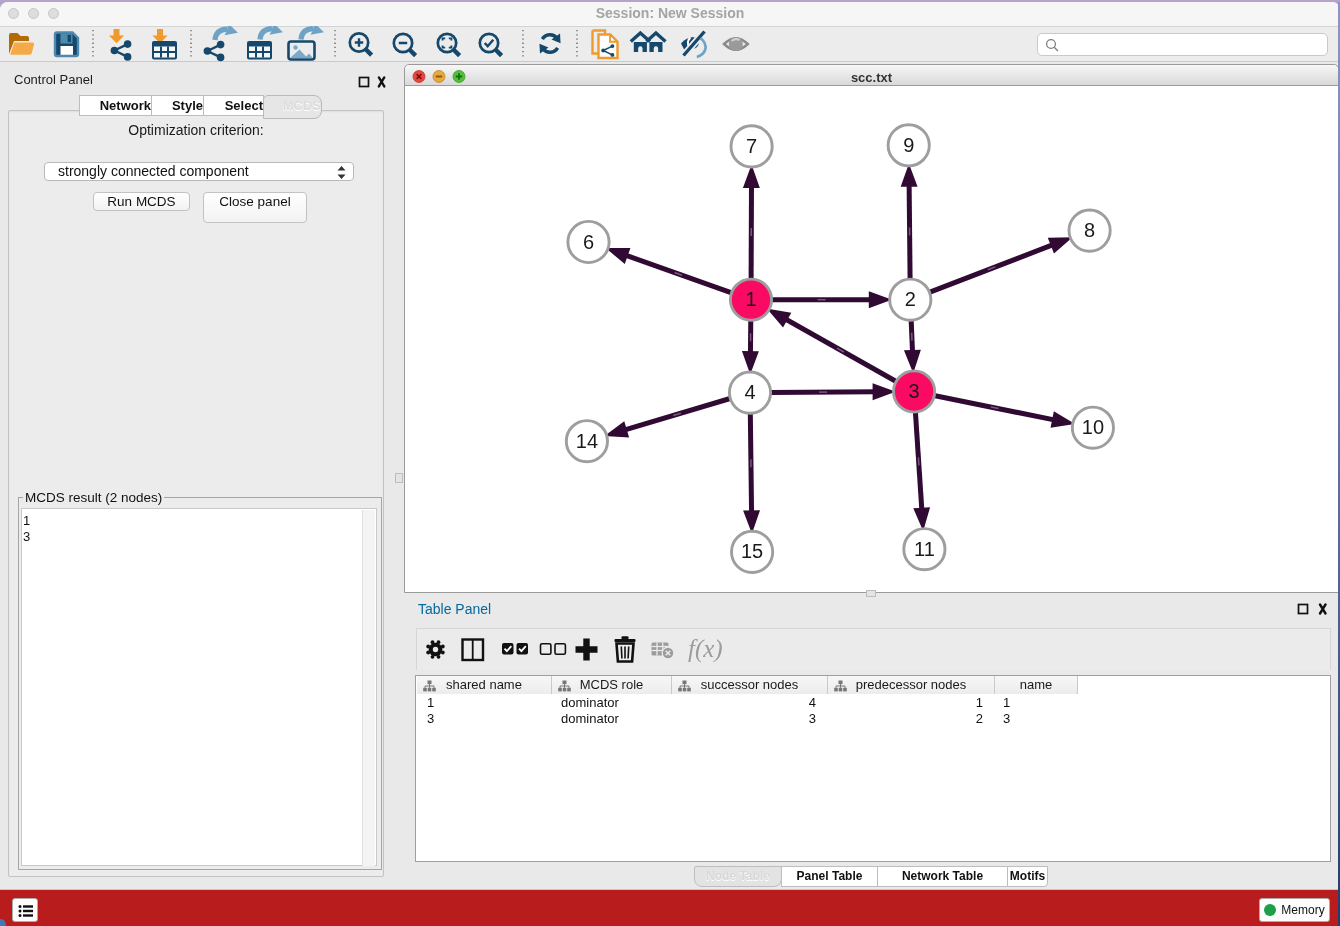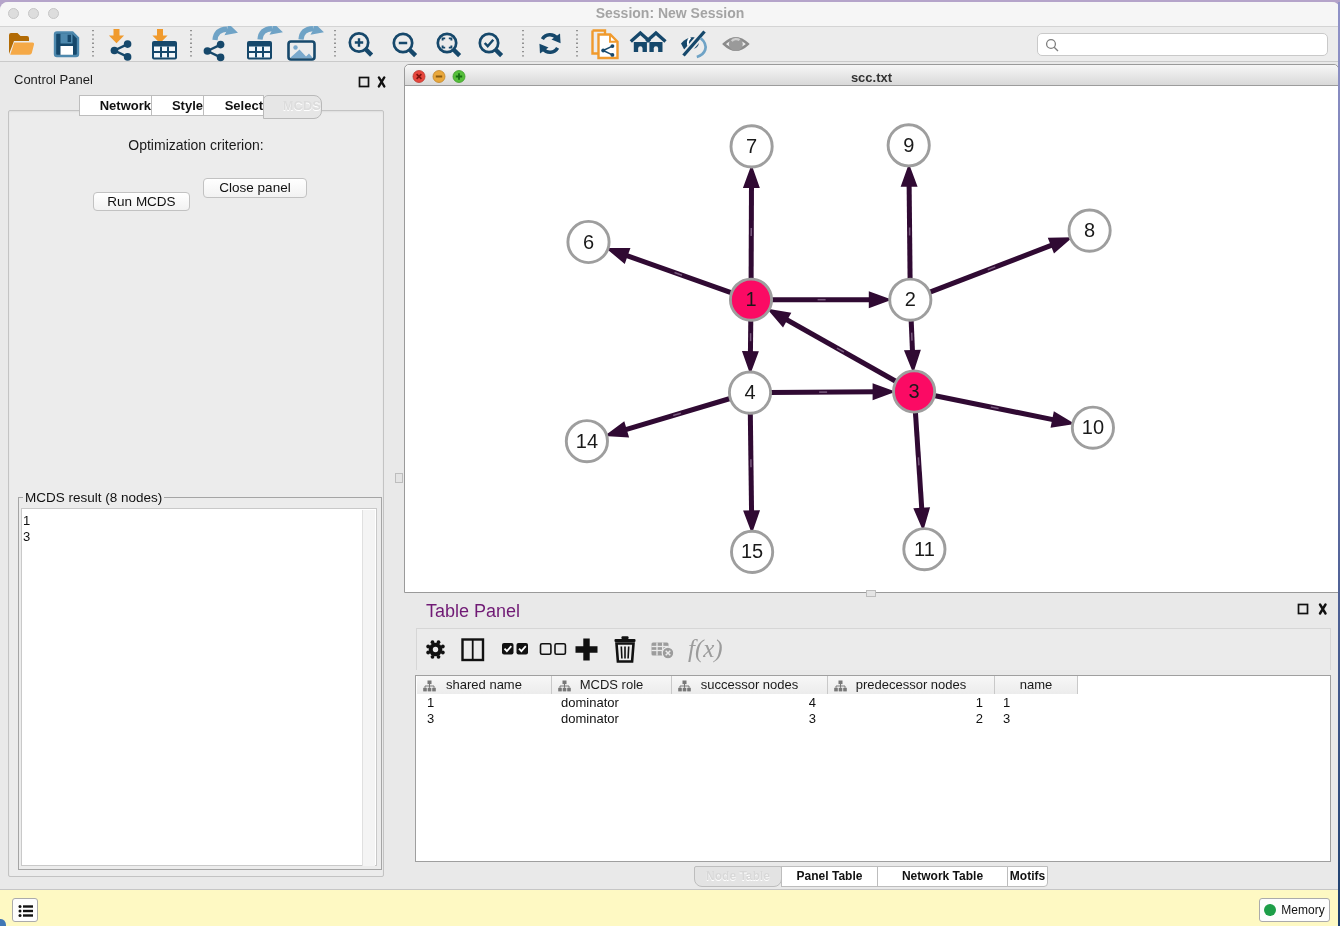--- a/index.html
+++ b/index.html
@@ -21,29 +21,29 @@
 .btn { position:absolute; background:linear-gradient(#ffffff,#f2f2f2); border:1px solid #c2c2c2; border-radius:4px; font-size:13.5px; color:#111; text-align:center; }
 fieldset.mcds { position:absolute; left:18px; top:488px; width:364px; height:380px; border:1px solid #a5a5a5; }
 fieldset.mcds legend { font-size:13.5px; color:#111; margin-left:4px; padding:0 2px; }
 .mcds-white { position:absolute; left:2px; top:3px; width:356px; height:358px; background:#fff; border:1px solid #c9c9c9; font-size:13px; line-height:16.4px; padding:3.5px 0 0 1px; color:#111;}
 .mcds-sb { position:absolute; right:1px; top:1px; width:13px; height:356px; background:#f4f4f4; border-left:1px solid #e0e0e0; }
 
 .netwin { position:absolute; left:404px; top:62px; width:935px; height:529px; background:#fff; border:1px solid #9a9a9a; border-radius:5px 5px 0 0; }
 .net-tb { position:absolute; left:0; top:0; width:100%; height:21px; background:linear-gradient(#f7f7f7,#d9d9d9); border-bottom:1px solid #9c9c9c; border-radius:5px 5px 0 0; }
 .net-title { position:absolute; width:100%; top:4.5px; text-align:center; font-size:13px; font-weight:700; color:#333; }
 
-.tp-title { position:absolute; left:418px; top:599px; font-size:18px; color:#701a75;margin-left:8px; }
+.tp-title { position:absolute; left:418px; top:599px; font-size:14px; color:#0369a1; }
 .tp-toolbar { position:absolute; left:416px; top:626px; width:915px; height:42px; background:#ebebeb; border:1px solid #d6d6d6; border-bottom:none; }
 .tbl { position:absolute; left:415px; top:673px; width:916px; height:187px; background:#fff; border:1px solid #9f9f9f; }
 .th { position:absolute; top:0; height:18px; background:linear-gradient(#f7f7f7,#ececec); border-right:1px solid #c9c9c9; font-size:13px; color:#1a1a1a; text-align:center; line-height:18px; }
 .td { position:absolute; font-size:13px; color:#111; height:16px; line-height:16px; }
 .btab { position:absolute; top:0; height:21px; background:#fff; border:1px solid #bdbdbd; font-size:12px; font-weight:700; color:#111; text-align:center; line-height:19px; }
 .btab.sel { background:#e3e3e3; color:#d8d8d8; text-shadow:0 1px 0 #ffffff; border-radius:2px 2px 8px 8px; border-color:#bdbdbd; }
 
-.statusbar { position:absolute; left:0; top:887px; width:100%; height:37px; background:#fef9c3; border-top:1px solid #c6c6c6; }
+.statusbar { position:absolute; left:0; top:887px; width:100%; height:37px; background:#b91c1c; border-top:1px solid #c6c6c6; }
 .sbtn { position:absolute; background:#fdfdfd; border:1px solid #ababab; border-radius:3px; }
 </style></head>
 <body>
 <div class="win">
   <div class="titlebar">
     <div class="tl" style="left:8px"></div>
     <div class="tl" style="left:28px"></div>
     <div class="tl" style="left:48px"></div>
     <div class="title-text">Session: New Session</div>
   </div>
@@ -175,25 +175,30 @@
   <div class="cp-title">Control Panel</div>
   <svg class="abs" style="left:358px;top:74px" width="32" height="12" viewBox="0 0 32 12">
       <rect x="1.5" y="1.5" width="9" height="9" fill="none" stroke="#111" stroke-width="1.7"></rect>
       <path d="M22 1 L28 11 M28 1 L22 11" stroke="#111" stroke-width="2.6" stroke-linecap="round" transform="translate(0,0) scale(0.9) translate(1.2,0.6)"></path>
     </svg>
   <div class="panel-box"></div>
   <div class="tab" style="left:79px;top:93px;width:73px">Network</div>
   <div class="tab" style="left:151px;top:93px;width:53px">Style</div>
   <div class="tab" style="left:203px;top:93px;width:61px">Select</div>
   <div class="tab sel" style="left:263px;top:93px;width:59px">MCDS</div>
-  <div class="abs" style="left:8px;top:135px;width:376px;text-align:center;font-size:14px;color:#1a1a1a">Optimization criterion:</div>
+  <div class="abs" style="left:8px;top:120px;width:376px;text-align:center;font-size:14px;color:#1a1a1a">Optimization criterion:</div>
+  <div class="abs" style="left:44px;top:160px;width:310px;height:19px;background:#fff;border:1px solid #b9b9b9;border-radius:4px;font-size:14px;color:#111;line-height:17px;padding-left:13px">strongly connected component
+    <svg style="position:absolute;right:7px;top:3px" width="9" height="13" viewBox="0 0 9 13">
+        <path d="M4.5 0 L8.5 4.5 L0.5 4.5 Z M4.5 13 L8.5 8.5 L0.5 8.5 Z" fill="#333"></path>
+      </svg>
+  </div>
   <div class="btn" style="left:93px;top:190px;width:97px;height:19px;line-height:17px">Run MCDS</div>
-  <div class="btn" style="left:203px;top:176px;width:104px;height:20px;line-height:17px">Close panel</div>
+  <div class="btn" style="left:203px;top:190px;width:104px;height:31px;line-height:17px">Close panel</div>
   <fieldset class="mcds">
-      <legend>MCDS result (8 nodes)</legend>
+      <legend>MCDS result (2 nodes)</legend>
     <div class="mcds-white">1<br>3<div class="mcds-sb"></div></div>
   </fieldset>
 
   <div class="netwin">
     <div class="net-tb">
       <svg style="position:absolute;left:7px;top:3.5px" width="60" height="15" viewBox="0 0 60 15">
         <circle cx="7" cy="7.5" r="6" fill="#e7463d" stroke="#b93b32" stroke-width="0.8"></circle>
         <path d="M4.6,5.1 L9.4,9.9 M9.4,5.1 L4.6,9.9" stroke="#7e120e" stroke-width="1.6"></path>
         <circle cx="27" cy="7.5" r="6" fill="#e9a83c" stroke="#c0862c" stroke-width="0.8"></circle>
         <path d="M23.8,7.5 h6.4" stroke="#8a5a10" stroke-width="1.8"></path>

